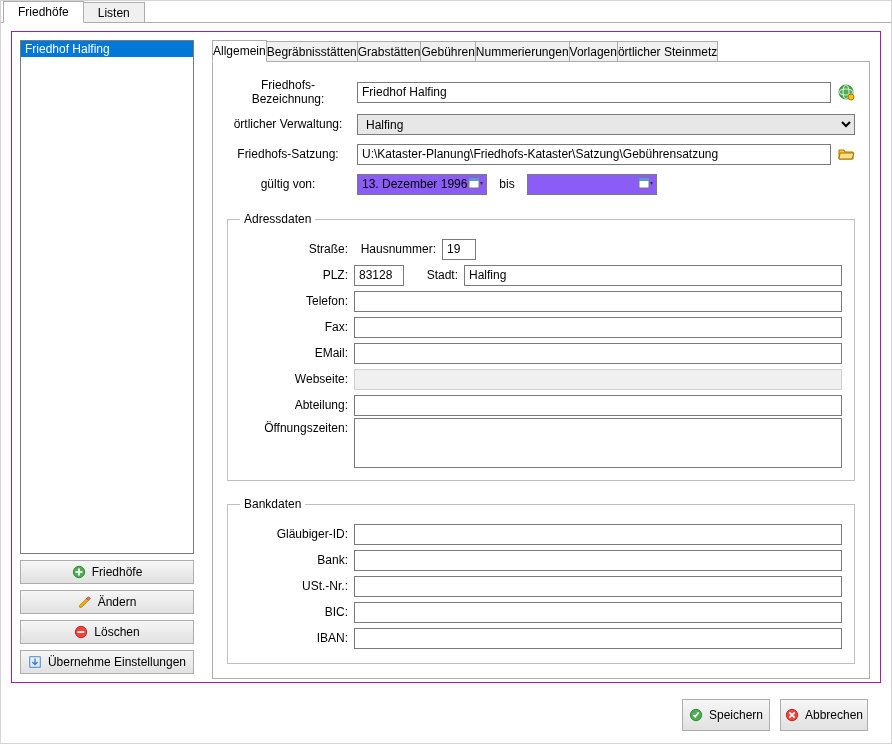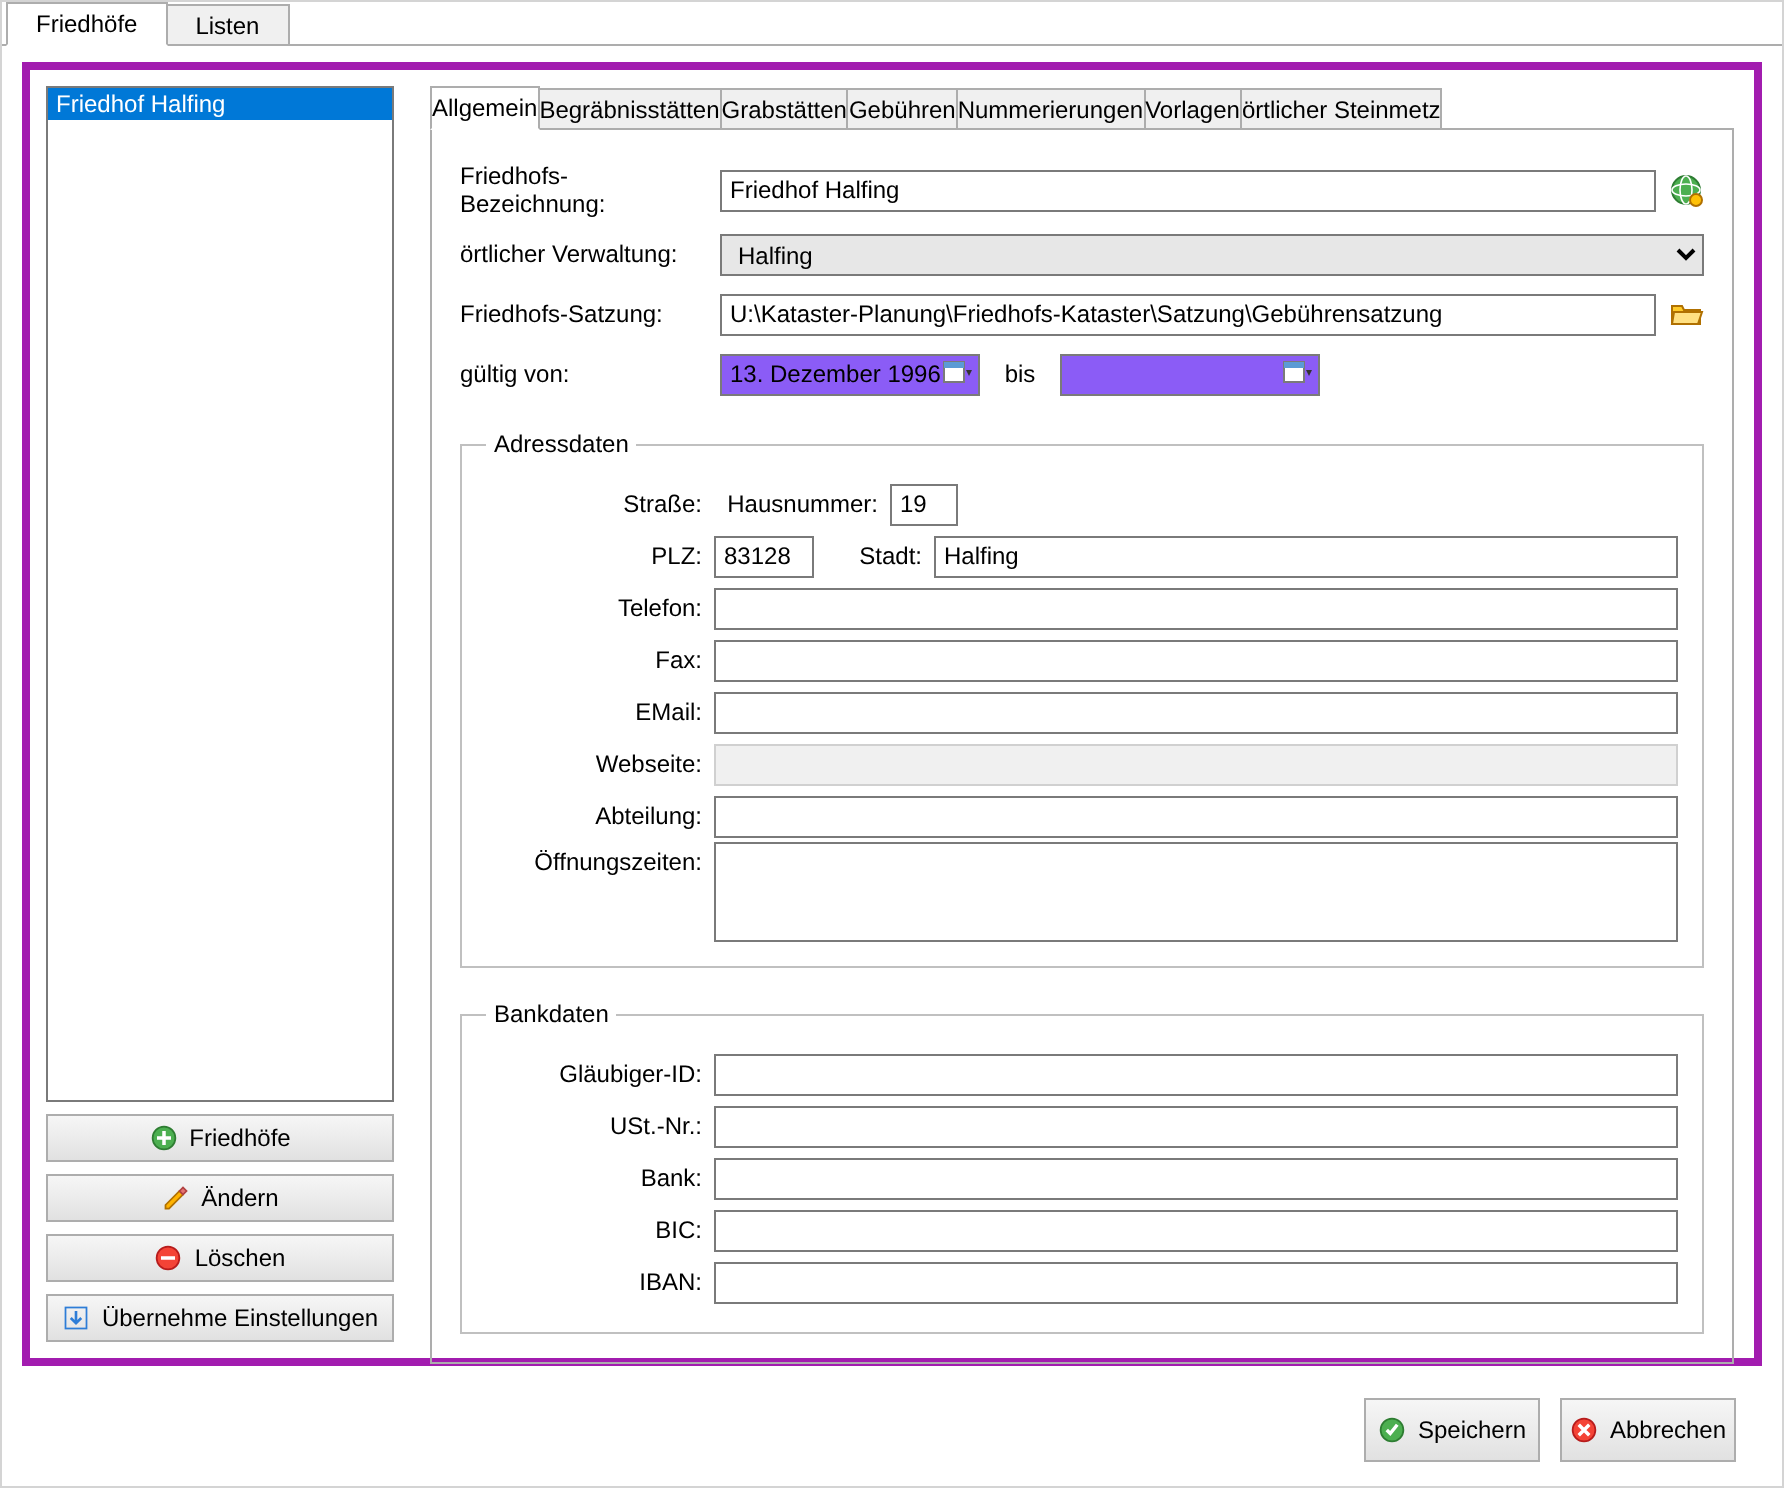--- a/index.html
+++ b/index.html
@@ -48,21 +48,21 @@
     height: 1px;
     background: #adadad;
     z-index: 1;
   }
   .content {
     position: absolute;
     top: 30px;
     left: 10px;
     right: 10px;
     bottom: 60px;
-    border: 4px solid #a21caf;
+    border: 1px solid #a21caf;
     background: #fff;
     display: flex;
   }
   
   .left-panel {
     width: 190px;
     padding: 8px 8px 8px 8px;
     display: flex;
     flex-direction: column;
   }
@@ -144,21 +144,21 @@
     gap: 6px;
   }
   .row {
     display: flex;
     align-items: center;
     gap: 6px;
     min-height: 24px;
   }
   .lbl {
     width: 124px;
-    text-align: left;
+    text-align: center;
     padding-right: 2px;
   }
   input[type=text], select, .date-input, textarea {
     font: inherit;
     border: 1px solid #7a7a7a;
     padding: 2px 4px;
     height: 21px;
     background: #fff;
   }
   textarea { height: 50px; resize: none; padding: 2px 4px; }
@@ -388,25 +388,25 @@
           </div>
         </fieldset>
 
         <fieldset>
           <legend>Bankdaten</legend>
           <div class="fs-row">
             <div class="fs-lbl">Gläubiger-ID:</div>
             <input type="text" class="wide" value="" style="">
           </div>
           <div class="fs-row">
+            <div class="fs-lbl">Bank:</div>
+            <input type="text" class="wide" value="" style="">
+          </div>
+          <div class="fs-row">
             <div class="fs-lbl">USt.-Nr.:</div>
-            <input type="text" class="wide" value="" style="">
-          </div>
-          <div class="fs-row">
-            <div class="fs-lbl">Bank:</div>
             <input type="text" class="wide" value="" style="">
           </div>
           <div class="fs-row">
             <div class="fs-lbl">BIC:</div>
             <input type="text" class="wide" value="" style="">
           </div>
           <div class="fs-row">
             <div class="fs-lbl">IBAN:</div>
             <input type="text" class="wide" value="" style="">
           </div>

